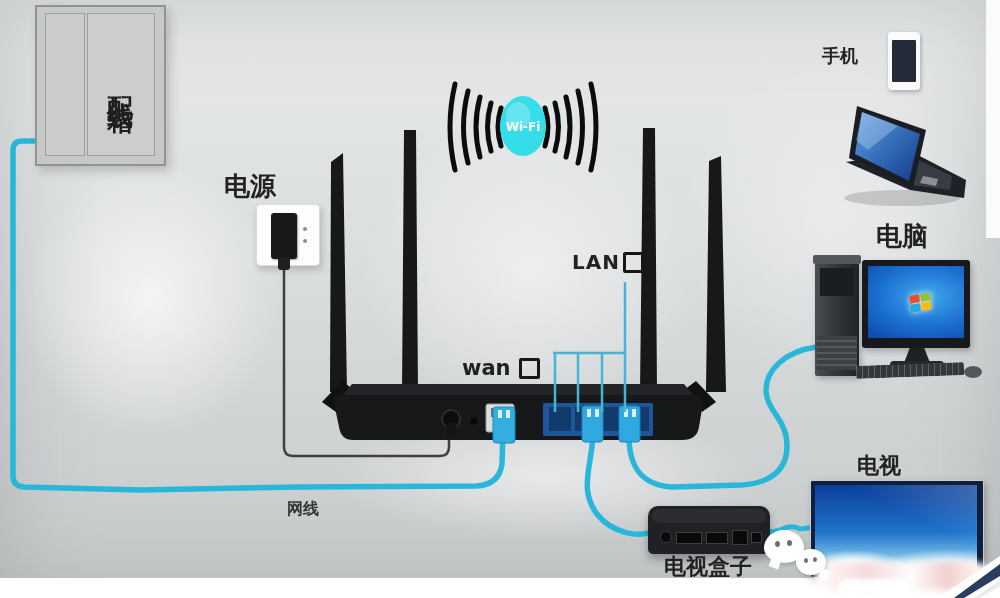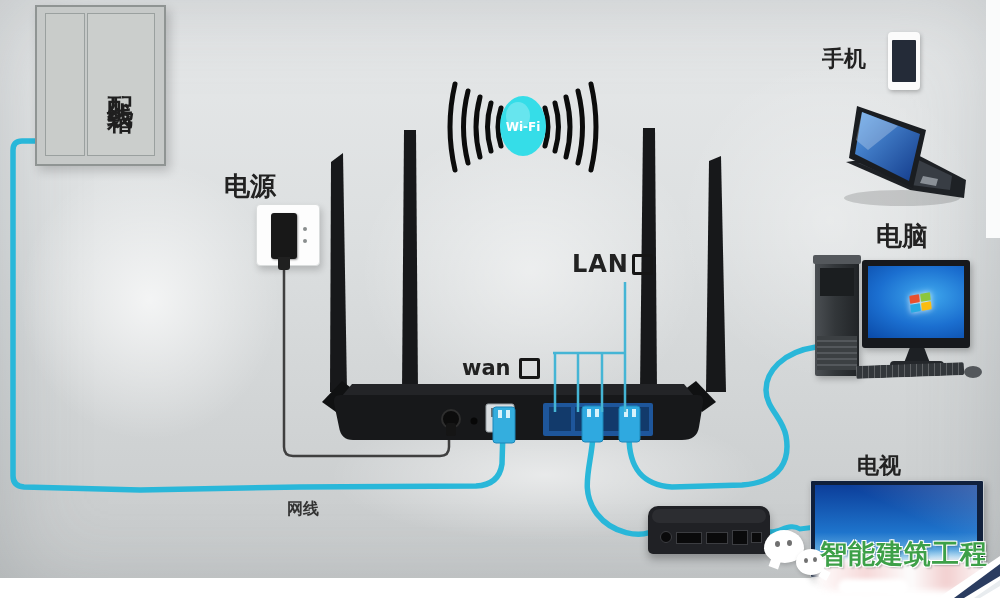--- a/index.html
+++ b/index.html
@@ -27,23 +27,23 @@
   .dist-box{left:35px;top:5px;width:127px;height:157px;background:#c6c9c8;
     border:2px solid #8f9493;box-shadow:4px 5px 10px rgba(0,0,0,.18);}
   .dist-panel-l{left:8px;top:6px;width:38px;height:141px;background:#c9ccca;border:1px solid #9aa09f;}
   .dist-panel-r{left:50px;top:6px;width:66px;height:141px;background:#cbcecc;border:1px solid #9aa09f;
     display:flex;align-items:center;justify-content:center;}
   .dist-label{writing-mode:vertical-rl;font-size:26px;font-weight:bold;color:#1f1f1f;letter-spacing:6px;}
 
   
   .lbl{position:absolute;color:#222;font-weight:bold;white-space:nowrap;}
   .lbl-power{left:224px;top:169px;font-size:26px;}
-  .lbl-phone{left:822px;top:44px;font-size:22px;}
+  .lbl-phone{left:822px;top:44px;font-size:18px;}
   .lbl-computer{left:876px;top:219px;font-size:26px;}
-  .lbl-lan{left:572px;top:250px;font-size:24px;letter-spacing:1px;display:flex;align-items:center;gap:3px;}
+  .lbl-lan{left:572px;top:250px;font-size:20px;letter-spacing:1px;display:flex;align-items:center;gap:3px;}
   .lbl-wan{left:462px;top:356px;font-size:21px;display:flex;align-items:center;gap:8px;}
   .port-square{display:inline-block;width:15px;height:15px;border:3px solid #161616;border-radius:2px;background:transparent;}
   .lbl-netcable{left:287px;top:499px;font-size:16px;color:#333;}
   .lbl-router{left:468px;top:501px;font-size:23px;}
   .lbl-tv{left:857px;top:451px;font-size:22px;}
   .lbl-tvbox{left:664px;top:552px;font-size:22px;}
 
   
   .outlet{left:256px;top:204px;width:62px;height:60px;background:#fdfdfd;border:1px solid #dadddd;
     border-radius:4px;box-shadow:2px 4px 7px rgba(0,0,0,.18);}
@@ -266,34 +266,34 @@
   <div class="lbl lbl-lan">
     <span>LAN</span>
     <span class="port-square"></span>
   </div>
   <div class="lbl lbl-wan">
     <span>wan</span>
     <span class="port-square"></span>
   </div>
   <div class="lbl lbl-netcable">网线</div>
   <div class="lbl lbl-tv">电视</div>
+  <div class="lbl lbl-tvbox">电视盒子</div>
 
   <div class="abs blur-blob1"></div>
   <div class="abs blur-blob2"></div>
   <div class="wechat-bubble wc-big">
     <span class="wc-eye" style="left:11px;top:11px"></span>
     <span class="wc-eye" style="left:23px;top:10px"></span>
   </div>
   <div class="abs wc-tail-big"></div>
   <div class="wechat-bubble wc-small">
     <span class="wc-eye" style="left:8px;top:9px;width:4px;height:5px"></span>
     <span class="wc-eye" style="left:17px;top:8px;width:4px;height:5px"></span>
   </div>
   <div class="abs wc-tail-small"></div>
-  <div class="lbl wm-text">智能建筑工程</div>
 
   <svg class="abs" style="left:930px;top:550px" width="70" height="48" viewBox="0 0 70 48">
     <polygon points="8,48 70,6 70,48" fill="#ffffff"></polygon>
     <polygon points="24,48 70,14 70,26 34,48" fill="#2a3c60"></polygon>
     <polygon points="44,48 70,30 70,36 50,48" fill="#e8ecef"></polygon>
   </svg>
 
 </div>
 
 </body></html>

